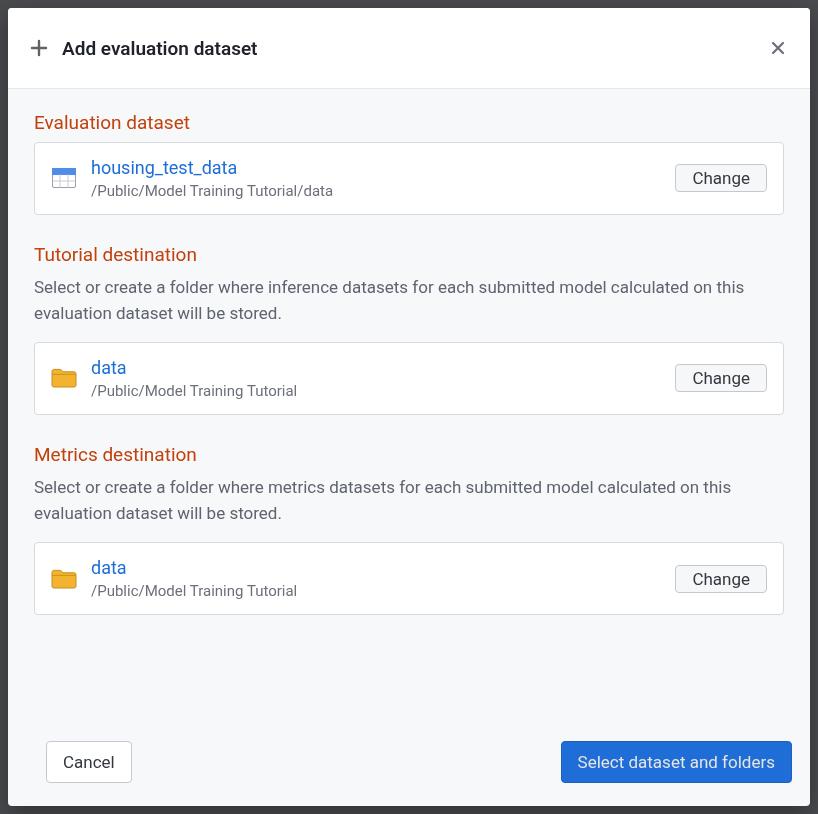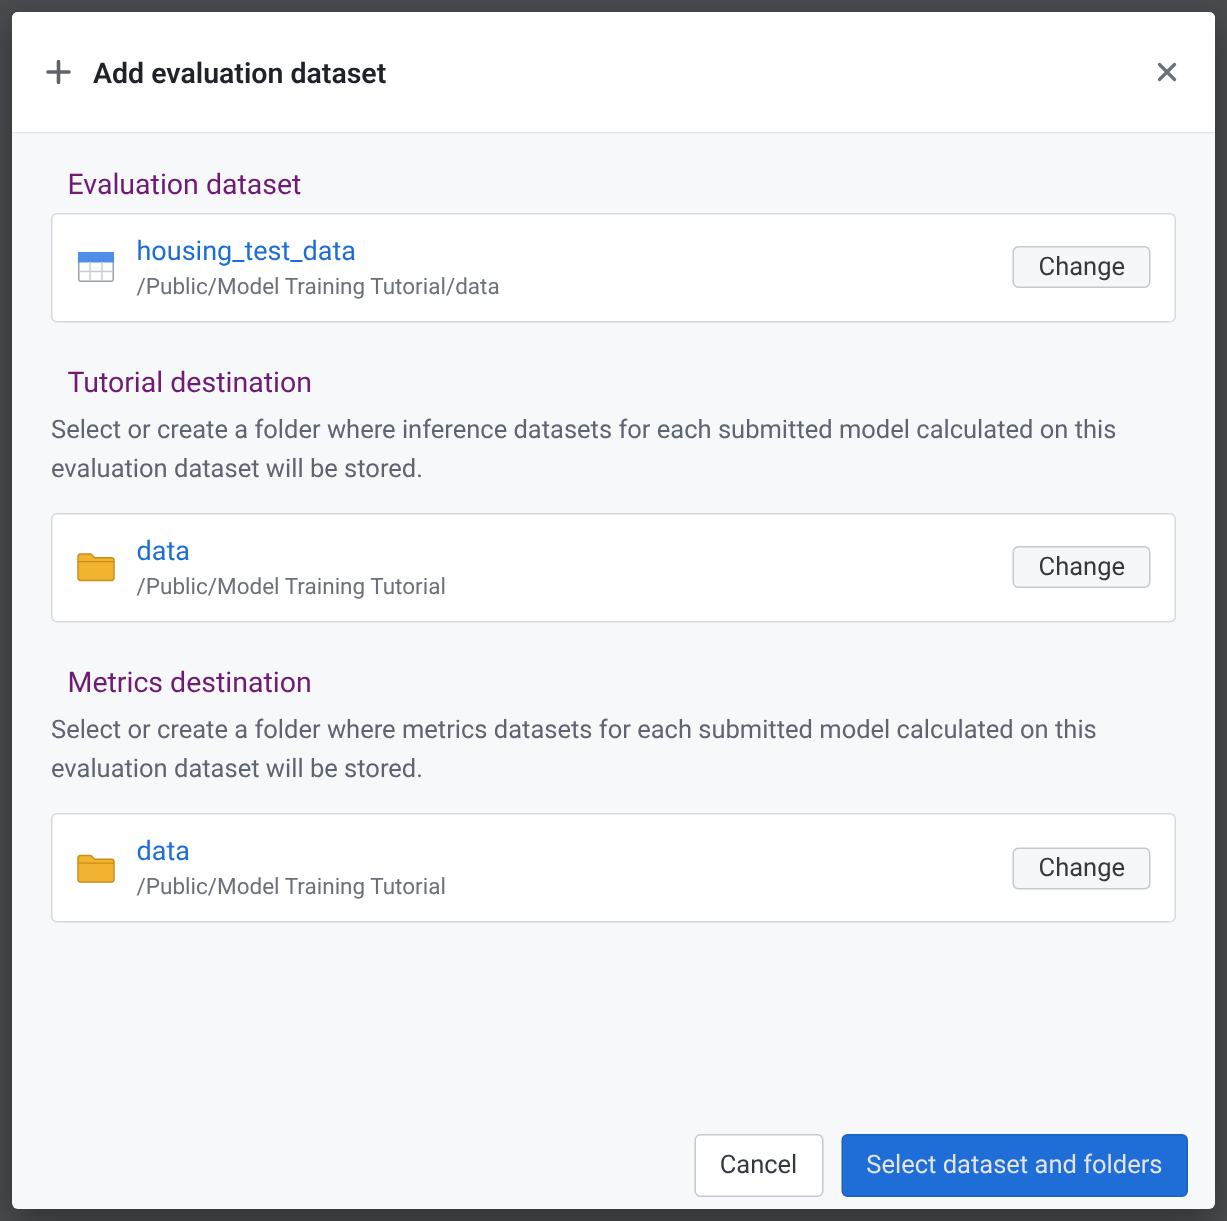--- a/index.html
+++ b/index.html
@@ -58,23 +58,22 @@
       padding: 22px 26px 10px 26px;
       flex: 1;
       overflow: auto;
     }
     .section {
       margin-bottom: 28px;
     }
     .section-title {
       font-size: 19px;
       font-weight: 400;
-      color: #701a75;
+      color: #c2410c;
       margin-bottom: 8px;
-      margin-left: 11px;
     }
     .section-desc {
       font-size: 17px;
       color: #5e6470;
       line-height: 1.55;
       margin-bottom: 16px;
     }
     .card {
       background: #fff;
       border: 1px solid #d6d9de;
@@ -111,23 +110,23 @@
       padding: 3px 16px;
       font-size: 17px;
       color: #34383f;
       background: #f6f7f8;
       border: 1px solid #c5c9cf;
       border-radius: 4px;
       cursor: pointer;
       user-select: none;
     }
     .dialog-footer {
-      padding: 16px 18px 8px 18px;
-      display: flex;
-      justify-content: flex-end;
+      padding: 16px 18px 23px 18px;
+      display: flex;
+      justify-content: space-between;
       gap: 12px;
       margin-left: 20px;
     }
     .btn {
       padding: 10px 16px;
       font-size: 17px;
       border-radius: 4px;
       cursor: pointer;
       user-select: none;
     }

